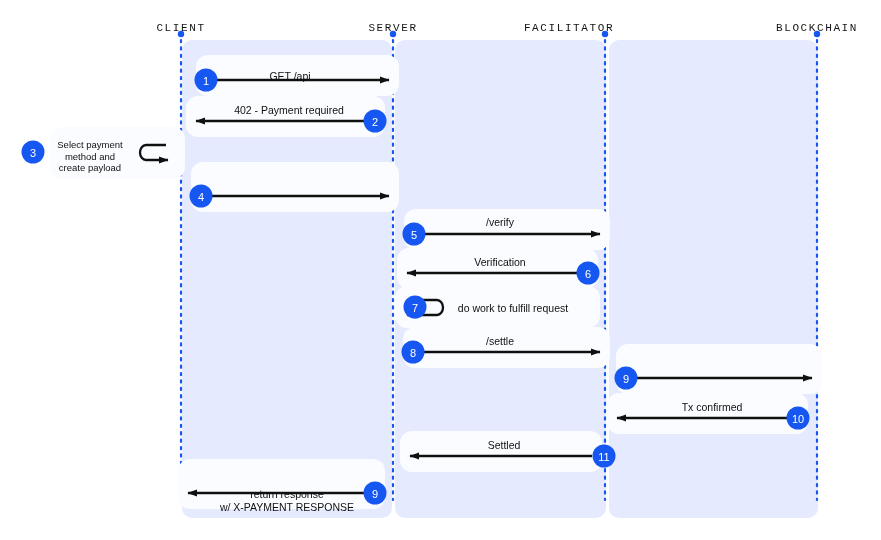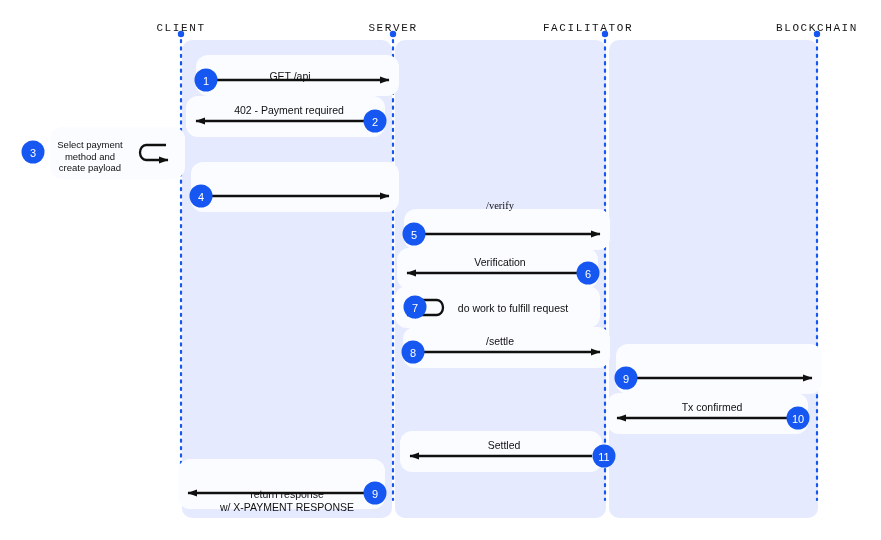--- a/index.html
+++ b/index.html
@@ -127,30 +127,30 @@
         <line x1="592" y1="456" x2="410" y2="456" stroke="#101010" stroke-width="2.3" marker-end="url(#arrow-left)"></line>
       </g>
       <g>
         <line x1="375" y1="493" x2="188" y2="493" stroke="#101010" stroke-width="2.3" marker-end="url(#arrow-left)"></line>
       </g>
     </svg>
 
   <div class="layer" id="textlayer">
       <div class="actor-label" style="left: 181px; top: 22px;">CLIENT</div>
       <div class="actor-label" style="left: 393px; top: 22px;">SERVER</div>
-      <div class="actor-label" style="left: 588px; top: 22px; font-family: Liberation Mono, monospace;">FACILITATOR</div>
+      <div class="actor-label" style="left: 569px; top: 22px; font-family: Liberation Mono, monospace;">FACILITATOR</div>
       <div class="actor-label" style="left: 817px; top: 22px; text-align: right;">BLOCKCHAIN</div>
       <div class="msg-text" style="left: 290px; top: 70px;">GET /api</div>
       <div class="badge" style="left: 206px; top: 80px;">1</div>
       <div class="msg-text" style="left: 289px; top: 104px;">402 - Payment required</div>
       <div class="badge" style="left: 375px; top: 121px;">2</div>
       <div class="note-text" style="left: 90px; top: 139px;">Select payment<br>method and<br>create payload</div>
       <div class="badge" style="left: 33px; top: 152px;">3</div>
       <div class="badge" style="left: 201px; top: 196px;">4</div>
-      <div class="msg-text" style="left: 500px; top: 200px; font-family: Liberation Serif, serif;">/verify</div>
+      <div class="msg-text" style="left: 500px; top: 216px;">/verify</div>
       <div class="badge" style="left: 414px; top: 234px;">5</div>
       <div class="msg-text" style="left: 500px; top: 256px;">Verification</div>
       <div class="badge" style="left: 588px; top: 273px;">6</div>
       <div class="msg-text" style="left: 513px; top: 302px;">do work to fulfill request</div>
       <div class="badge" style="left: 415px; top: 307px;">7</div>
       <div class="msg-text" style="left: 500px; top: 335px;">/settle</div>
       <div class="badge" style="left: 413px; top: 352px;">8</div>
       <div class="badge" style="left: 626px; top: 378px;">9</div>
       <div class="msg-text" style="left: 712px; top: 401px;">Tx confirmed</div>
       <div class="badge" style="left: 798px; top: 418px;">10</div>

